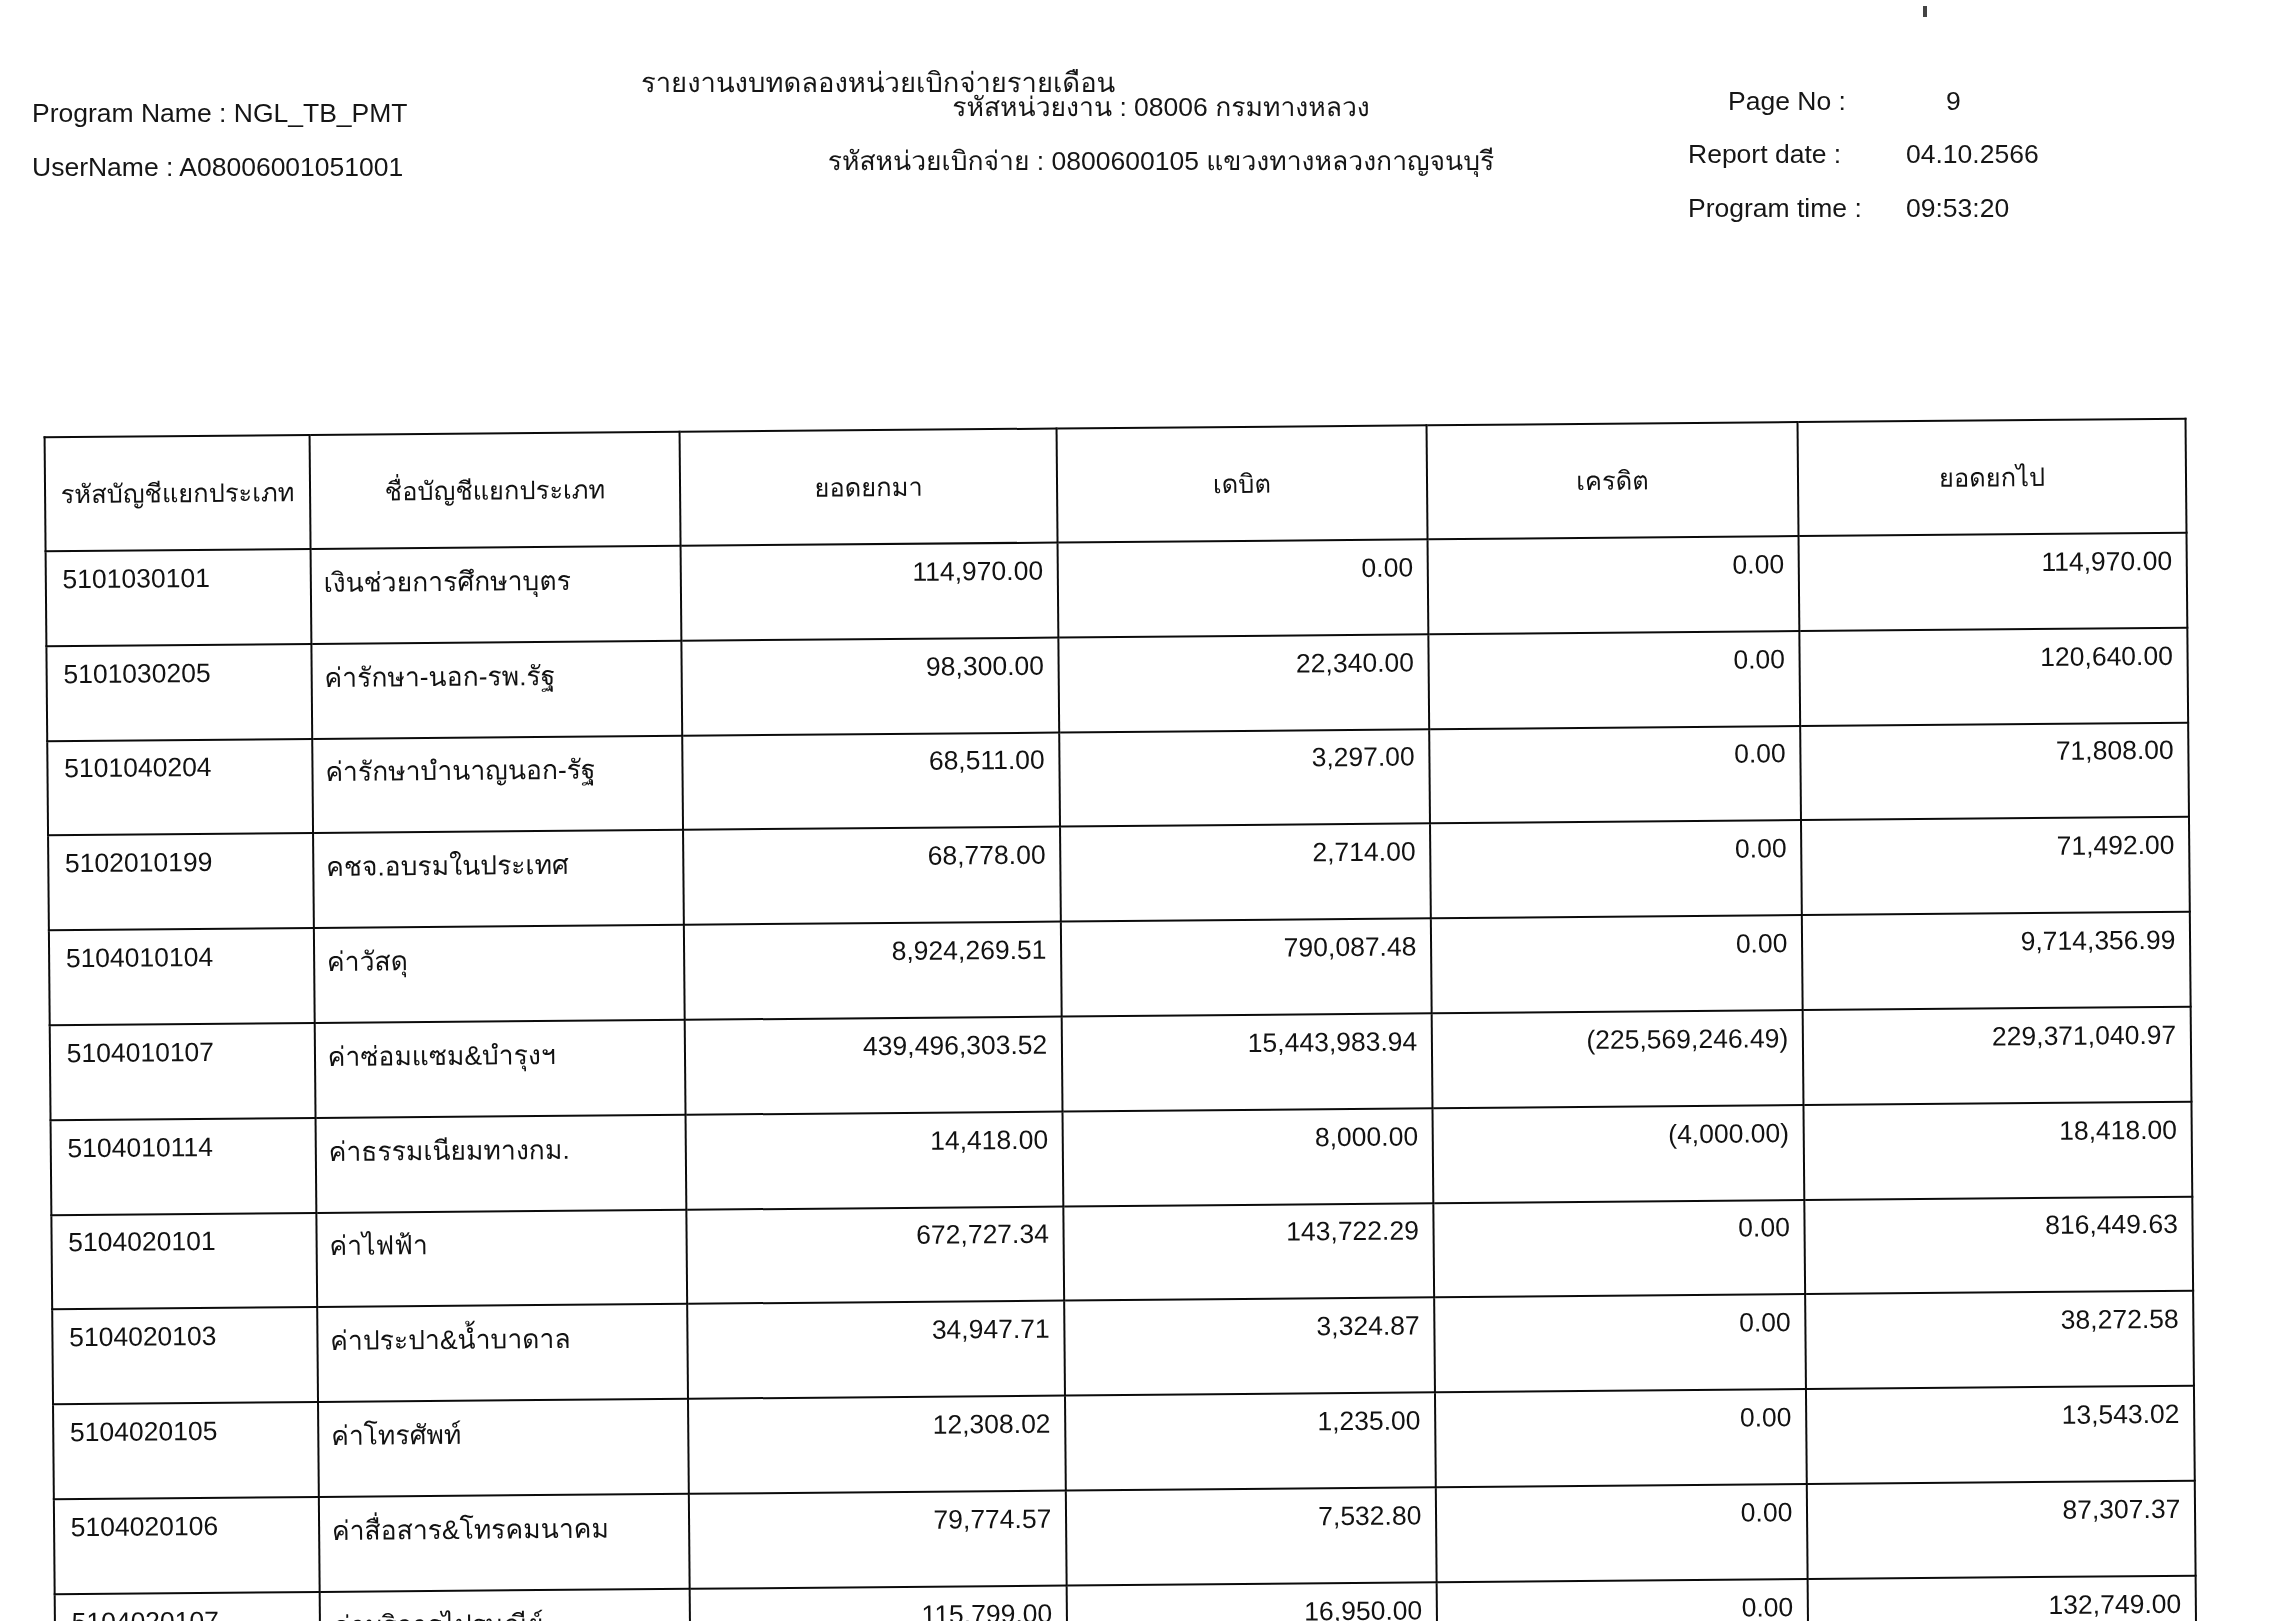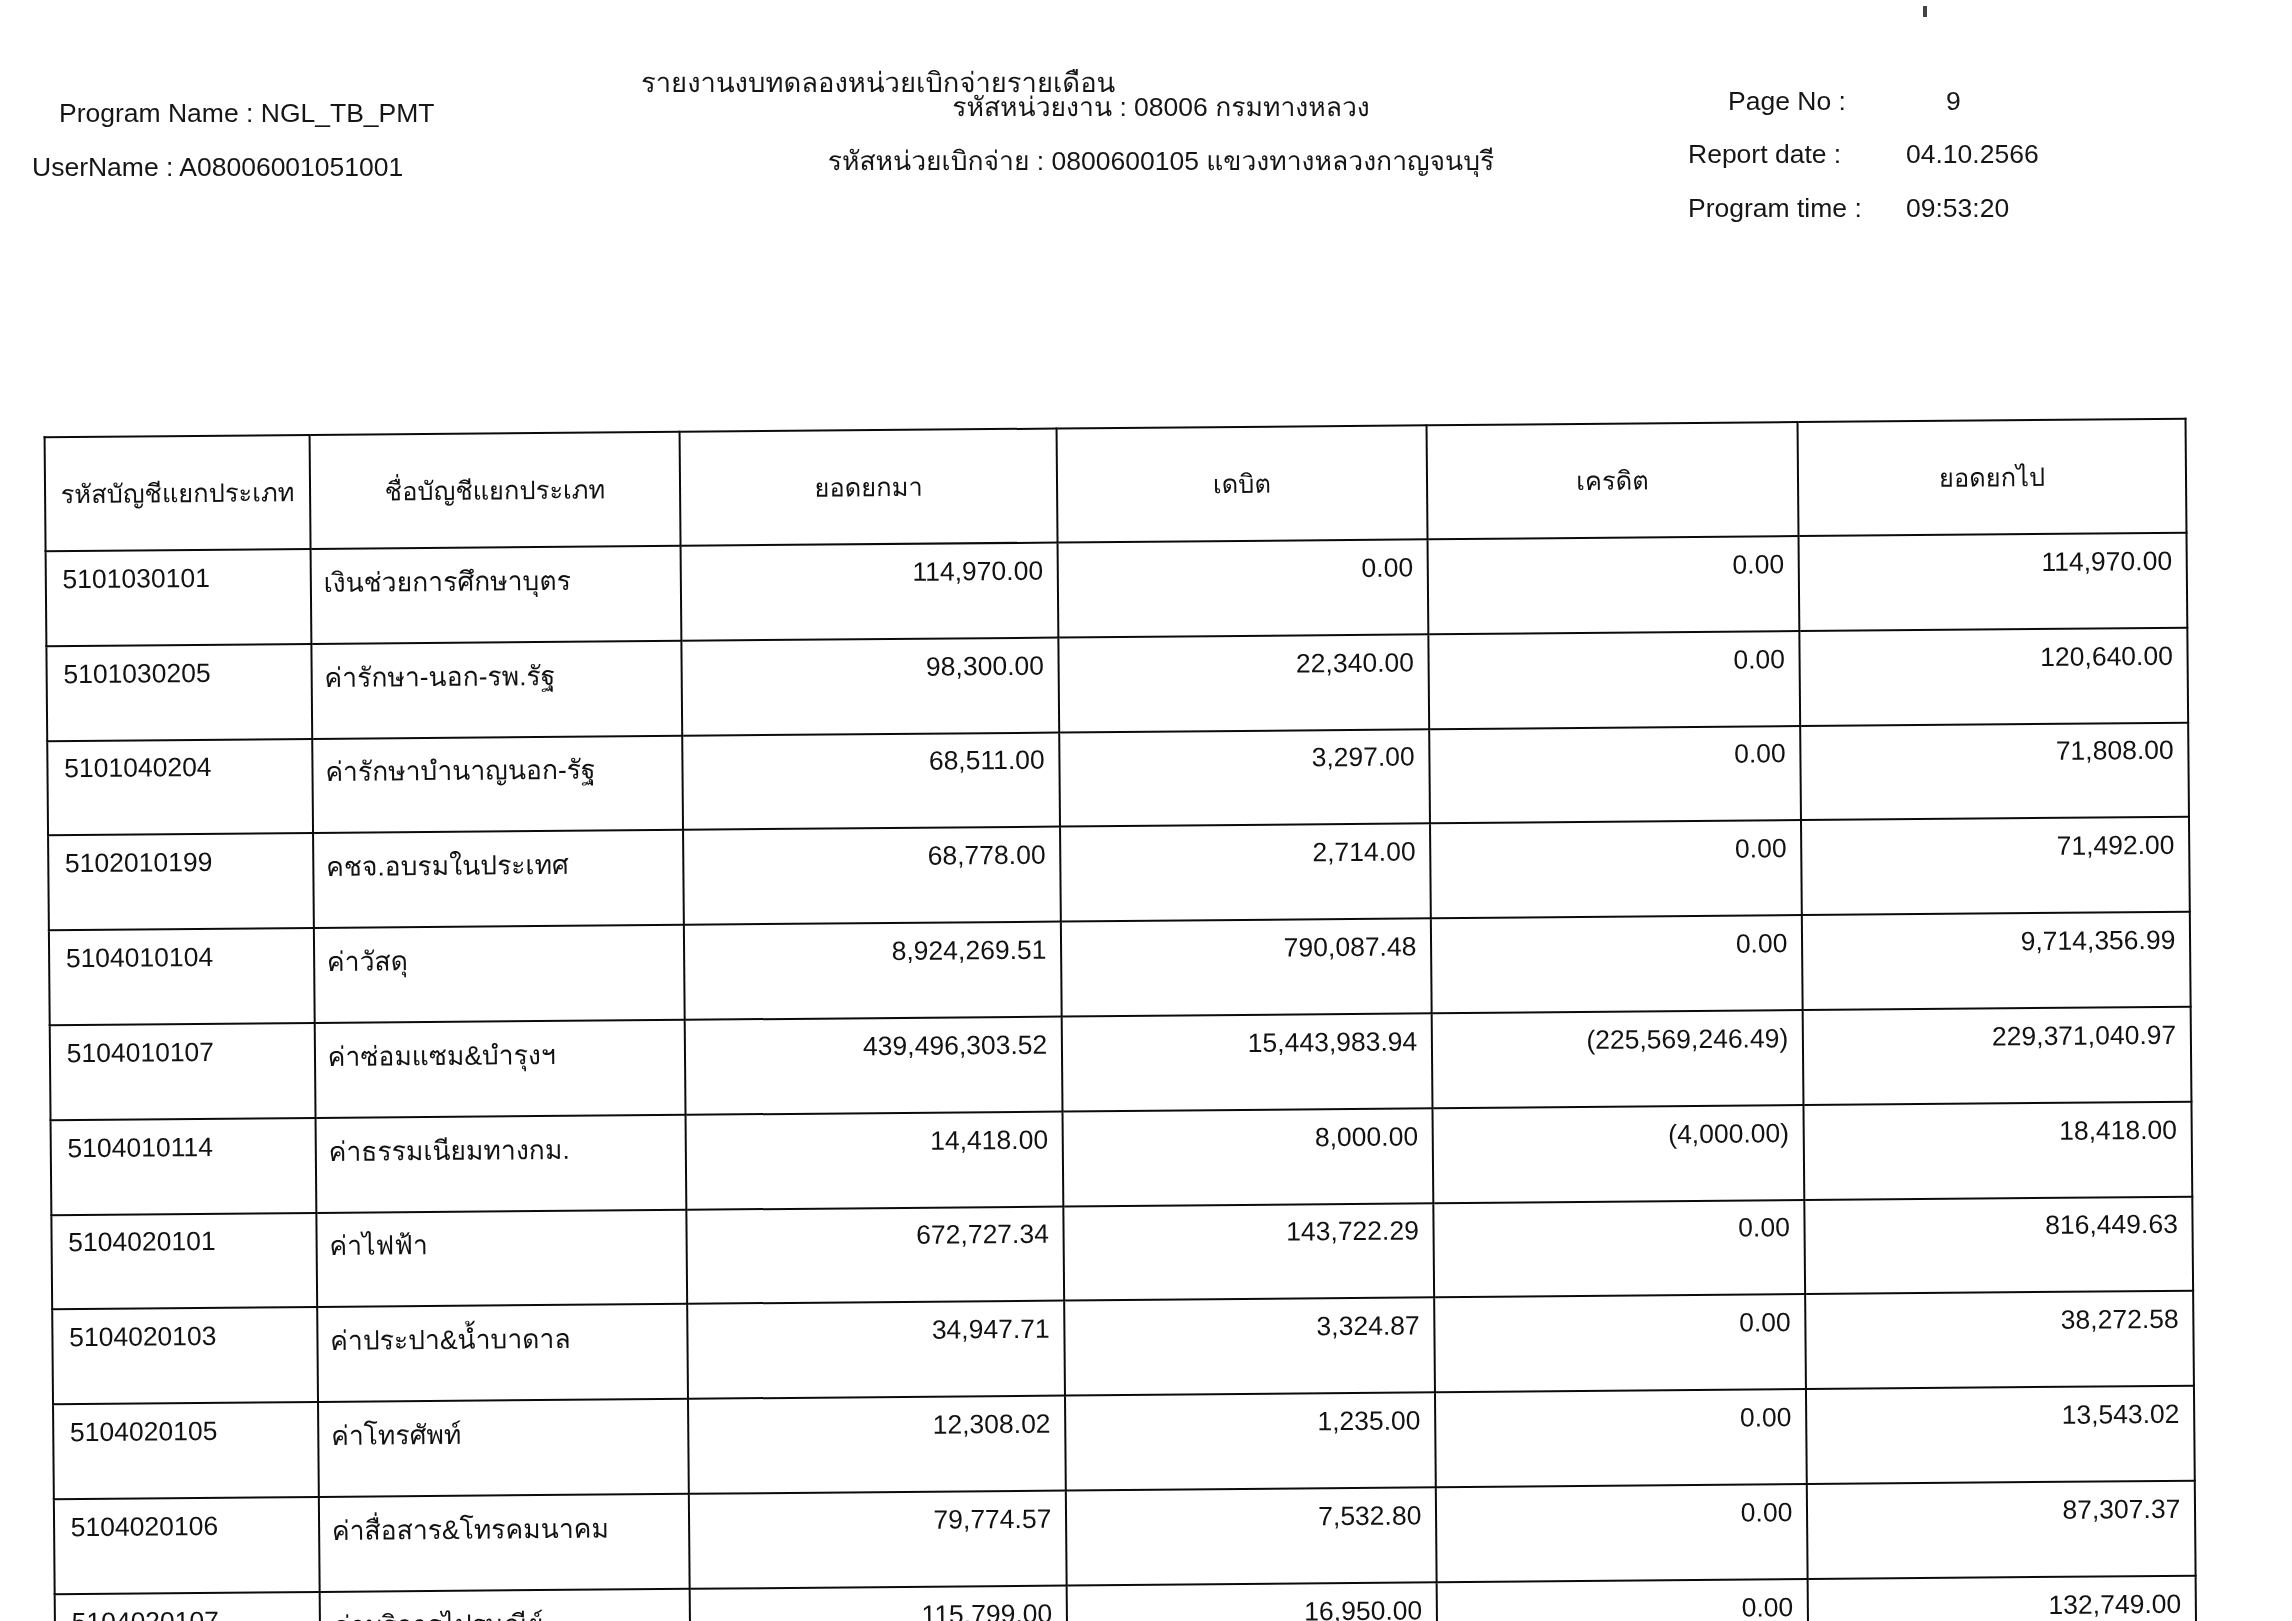--- a/index.html
+++ b/index.html
@@ -23,21 +23,21 @@
     left: 641px; top: 29px; width: 980px;
     font-size: 27.4px;
     margin-top: 32px;
   }
   .center-line { left: 671px; width: 980px; text-align: center; font-size: 26.5px; }
   .center-agency  { top: 86px; }
   .center-disb    { top: 140px; }
   .center-period  { top: 194px; }
 
   .left-line { left: 32px; font-size: 26.5px; }
-  .left-program { top: 98px; margin-left: 27px; }
+  .left-program { top: 98px; }
   .left-user    { top: 152px; }
 
   .right-label { left: 1688px; font-size: 26.5px; }
   .right-value { left: 1906px; font-size: 26.5px; }
   .r1 { top: 86px; margin-left: 40px; }
   .r2 { top: 139px; }
   .r3 { top: 193px; }
 
   .artifact {
     left: 1923px; top: 5.9px; width: 3.9px; height: 10.8px;

